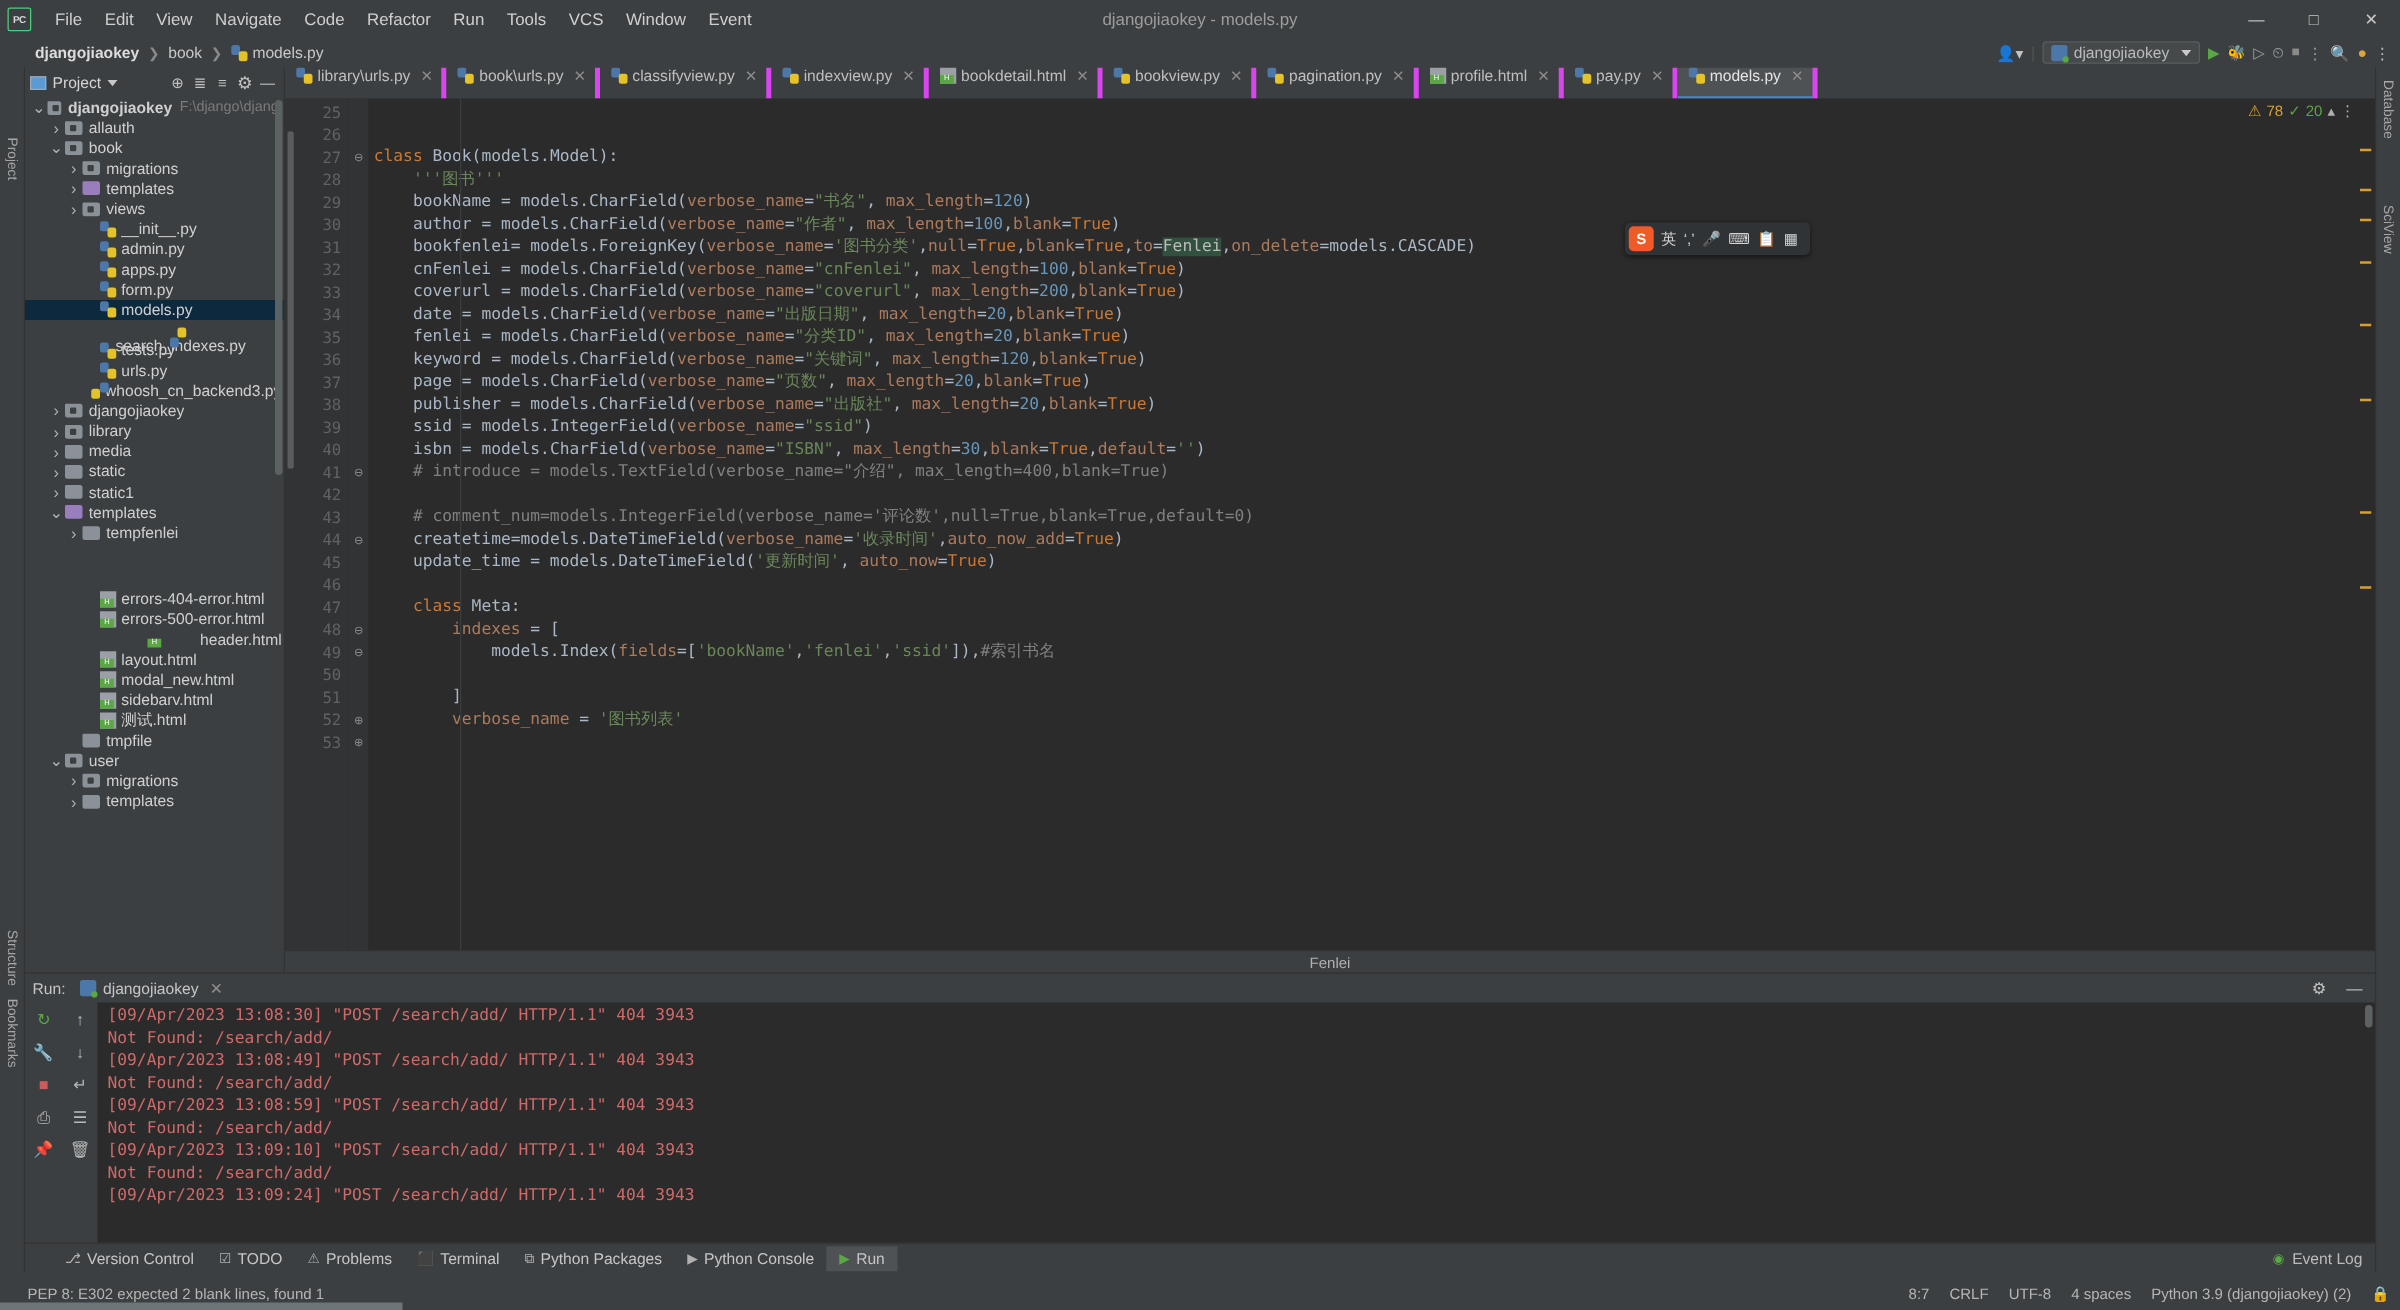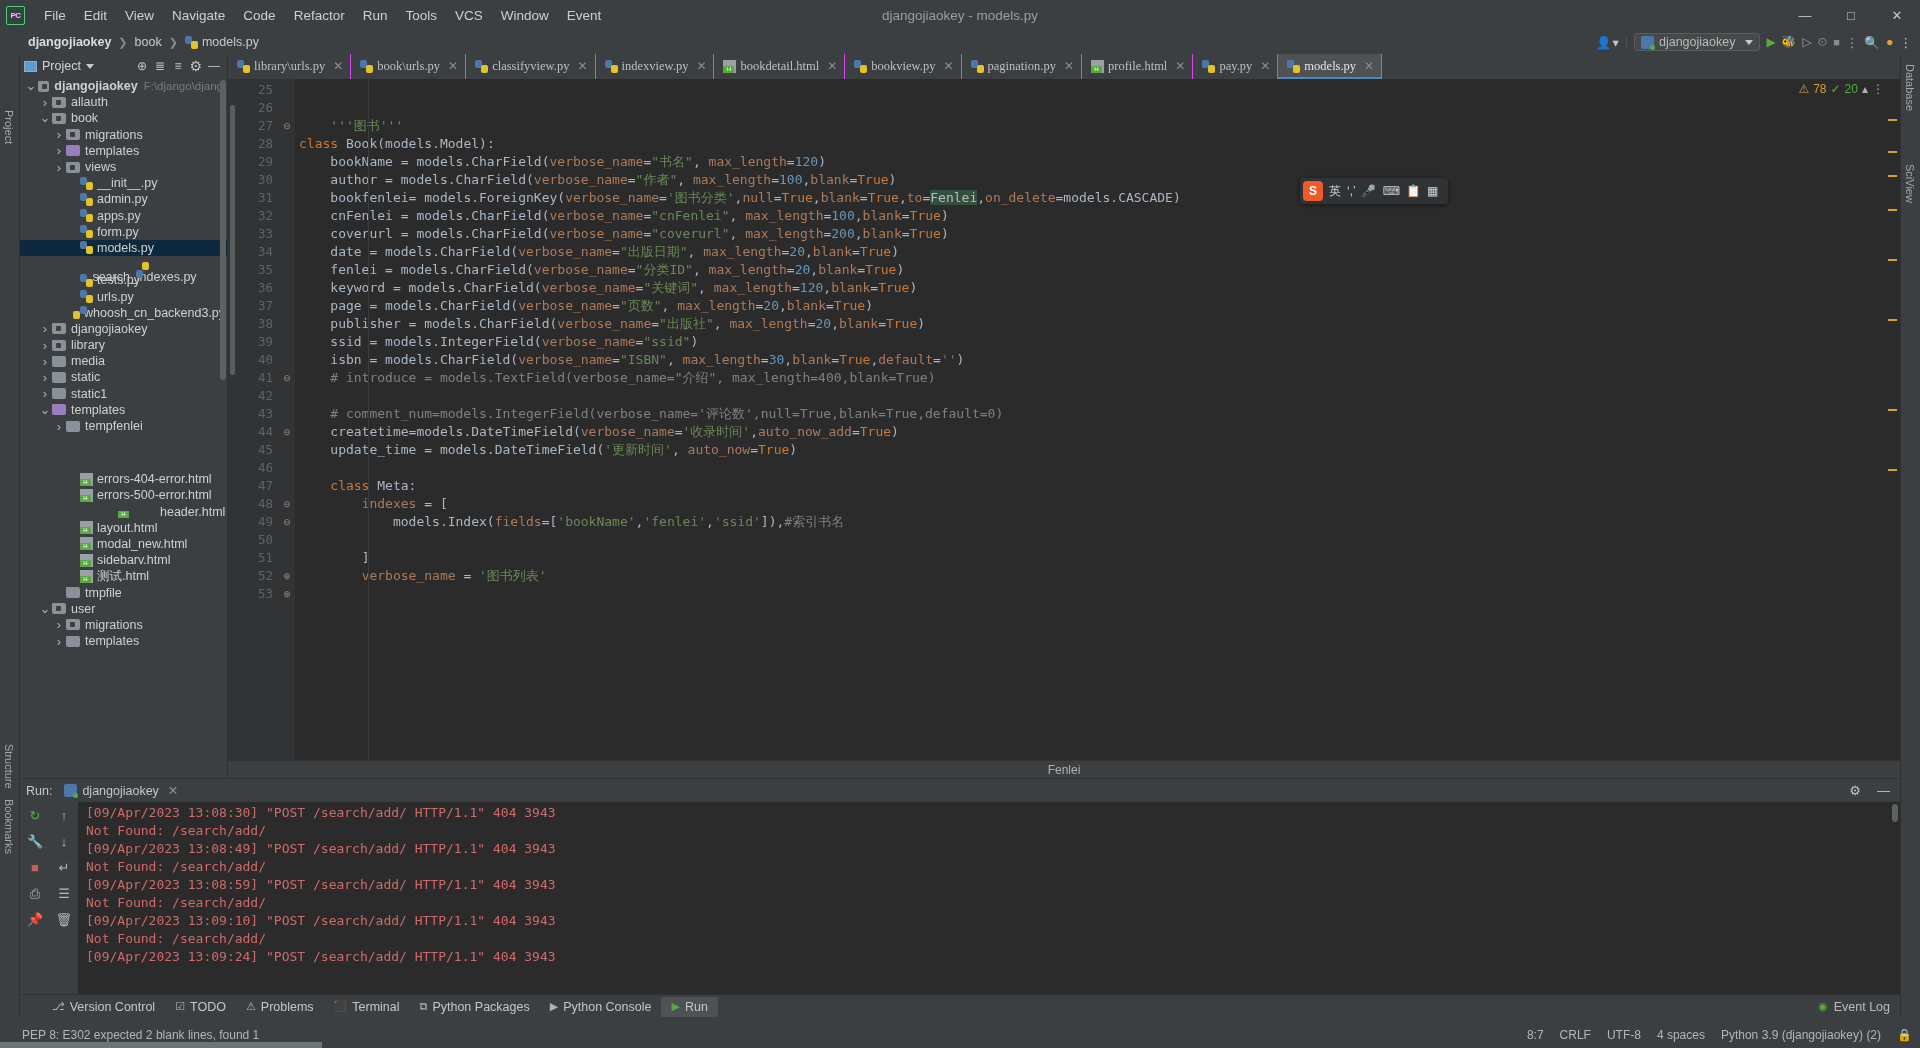--- a/index.html
+++ b/index.html
@@ -127,22 +127,22 @@
     background: #5c6164; border-radius: 3px;
   }
 
   
   .editor-col { flex: 1 1 auto; display: flex; flex-direction: column; min-width: 0; }
   .tabbar {
     height: 25px; flex: 0 0 25px; background: #3c3f41; display: flex; align-items: stretch;
     overflow: hidden;
   }
   .etab {
-    display: flex; align-items: center; padding: 0 7px 0 9px; font-size: 12.5px;
-    color: #bfbfbf; white-space: nowrap; border-right: 1px solid #d946ef; font-family: Liberation Serif, serif;
+    display: flex; padding: 0 7px 0 9px; font-size: 12.5px;
+    color: #bfbfbf; white-space: nowrap; border-right: 4px solid #d946ef;
   }
   .etab.active { background: #4e5254; color: #e4e4e4; box-shadow: inset 0 -2px 0 0 #4a88c7; }
   .etab .tclose { margin-left: 8px; color: #8d8d8d; font-size: 12px; }
 
   .editor-body { flex: 1 1 auto; display: flex; position: relative; background: #2b2b2b; min-height: 0; }
   .gutter-marker { width: 11px; flex: 0 0 11px; background: #313335; position: relative; }
   .gutter-scroll { position: absolute; left: 2px; top: 26px; width: 5px; height: 270px; background: #5a5d5e; border-radius: 2px; }
   .linenums {
     width: 40px; flex: 0 0 40px; background: #313335; color: #606366; font-size: 12.5px;
     font-family: "DejaVu Sans Mono", monospace; text-align: right; padding-right: 6px;
@@ -621,22 +621,22 @@
                 <div>⊖</div>
                 <div></div>
                 <div></div>
                 <div>⊕</div>
                 <div>⊕</div>
               </div>
             <div class="code" id="code">
               <div class="code-vline"></div>
             <div class="cl">&nbsp;</div>
                 <div class="cl">&nbsp;</div>
+                <div class="cl"><span class="kw">class</span><span class="def"> </span><span class="def">Book</span><span class="def">(</span><span class="def">models</span><span class="def">.</span><span class="def">Model</span><span class="def">)</span><span class="def">:</span></div>
                 <div class="cl"><span class="def">    </span><span class="str">'''图书'''</span></div>
-                <div class="cl"><span class="kw">class</span><span class="def"> </span><span class="def">Book</span><span class="def">(</span><span class="def">models</span><span class="def">.</span><span class="def">Model</span><span class="def">)</span><span class="def">:</span></div>
                 <div class="cl"><span class="def">    </span><span class="def">bookName</span><span class="def"> </span><span class="def">=</span><span class="def"> </span><span class="def">models</span><span class="def">.</span><span class="def">CharField</span><span class="def">(</span><span class="param">verbose_name</span><span class="def">=</span><span class="str">"书名"</span><span class="def">,</span><span class="def"> </span><span class="param">max_length</span><span class="def">=</span><span class="num">120</span><span class="def">)</span></div>
                 <div class="cl"><span class="def">    </span><span class="def">author</span><span class="def"> </span><span class="def">=</span><span class="def"> </span><span class="def">models</span><span class="def">.</span><span class="def">CharField</span><span class="def">(</span><span class="param">verbose_name</span><span class="def">=</span><span class="str">"作者"</span><span class="def">,</span><span class="def"> </span><span class="param">max_length</span><span class="def">=</span><span class="num">100</span><span class="def">,</span><span class="param">blank</span><span class="def">=</span><span class="kw">True</span><span class="def">)</span></div>
                 <div class="cl"><span class="def">    </span><span class="def">bookfenlei</span><span class="def">=</span><span class="def"> </span><span class="def">models</span><span class="def">.</span><span class="def">ForeignKey</span><span class="def">(</span><span class="param">verbose_name</span><span class="def">=</span><span class="str">'图书分类'</span><span class="def">,</span><span class="param">null</span><span class="def">=</span><span class="kw">True</span><span class="def">,</span><span class="param">blank</span><span class="def">=</span><span class="kw">True</span><span class="def">,</span><span class="param">to</span><span class="def">=</span><span class="hl">Fenlei</span><span class="def">,</span><span class="param">on_delete</span><span class="def">=</span><span class="def">models</span><span class="def">.</span><span class="def">CASCADE</span><span class="def">)</span></div>
                 <div class="cl"><span class="def">    </span><span class="def">cnFenlei</span><span class="def"> </span><span class="def">=</span><span class="def"> </span><span class="def">models</span><span class="def">.</span><span class="def">CharField</span><span class="def">(</span><span class="param">verbose_name</span><span class="def">=</span><span class="str">"cnFenlei"</span><span class="def">,</span><span class="def"> </span><span class="param">max_length</span><span class="def">=</span><span class="num">100</span><span class="def">,</span><span class="param">blank</span><span class="def">=</span><span class="kw">True</span><span class="def">)</span></div>
                 <div class="cl"><span class="def">    </span><span class="def">coverurl</span><span class="def"> </span><span class="def">=</span><span class="def"> </span><span class="def">models</span><span class="def">.</span><span class="def">CharField</span><span class="def">(</span><span class="param">verbose_name</span><span class="def">=</span><span class="str">"coverurl"</span><span class="def">,</span><span class="def"> </span><span class="param">max_length</span><span class="def">=</span><span class="num">200</span><span class="def">,</span><span class="param">blank</span><span class="def">=</span><span class="kw">True</span><span class="def">)</span></div>
                 <div class="cl"><span class="def">    </span><span class="def">date</span><span class="def"> </span><span class="def">=</span><span class="def"> </span><span class="def">models</span><span class="def">.</span><span class="def">CharField</span><span class="def">(</span><span class="param">verbose_name</span><span class="def">=</span><span class="str">"出版日期"</span><span class="def">,</span><span class="def"> </span><span class="param">max_length</span><span class="def">=</span><span class="num">20</span><span class="def">,</span><span class="param">blank</span><span class="def">=</span><span class="kw">True</span><span class="def">)</span></div>
                 <div class="cl"><span class="def">    </span><span class="def">fenlei</span><span class="def"> </span><span class="def">=</span><span class="def"> </span><span class="def">models</span><span class="def">.</span><span class="def">CharField</span><span class="def">(</span><span class="param">verbose_name</span><span class="def">=</span><span class="str">"分类ID"</span><span class="def">,</span><span class="def"> </span><span class="param">max_length</span><span class="def">=</span><span class="num">20</span><span class="def">,</span><span class="param">blank</span><span class="def">=</span><span class="kw">True</span><span class="def">)</span></div>
                 <div class="cl"><span class="def">    </span><span class="def">keyword</span><span class="def"> </span><span class="def">=</span><span class="def"> </span><span class="def">models</span><span class="def">.</span><span class="def">CharField</span><span class="def">(</span><span class="param">verbose_name</span><span class="def">=</span><span class="str">"关键词"</span><span class="def">,</span><span class="def"> </span><span class="param">max_length</span><span class="def">=</span><span class="num">120</span><span class="def">,</span><span class="param">blank</span><span class="def">=</span><span class="kw">True</span><span class="def">)</span></div>
                 <div class="cl"><span class="def">    </span><span class="def">page</span><span class="def"> </span><span class="def">=</span><span class="def"> </span><span class="def">models</span><span class="def">.</span><span class="def">CharField</span><span class="def">(</span><span class="param">verbose_name</span><span class="def">=</span><span class="str">"页数"</span><span class="def">,</span><span class="def"> </span><span class="param">max_length</span><span class="def">=</span><span class="num">20</span><span class="def">,</span><span class="param">blank</span><span class="def">=</span><span class="kw">True</span><span class="def">)</span></div>
                 <div class="cl"><span class="def">    </span><span class="def">publisher</span><span class="def"> </span><span class="def">=</span><span class="def"> </span><span class="def">models</span><span class="def">.</span><span class="def">CharField</span><span class="def">(</span><span class="param">verbose_name</span><span class="def">=</span><span class="str">"出版社"</span><span class="def">,</span><span class="def"> </span><span class="param">max_length</span><span class="def">=</span><span class="num">20</span><span class="def">,</span><span class="param">blank</span><span class="def">=</span><span class="kw">True</span><span class="def">)</span></div>

